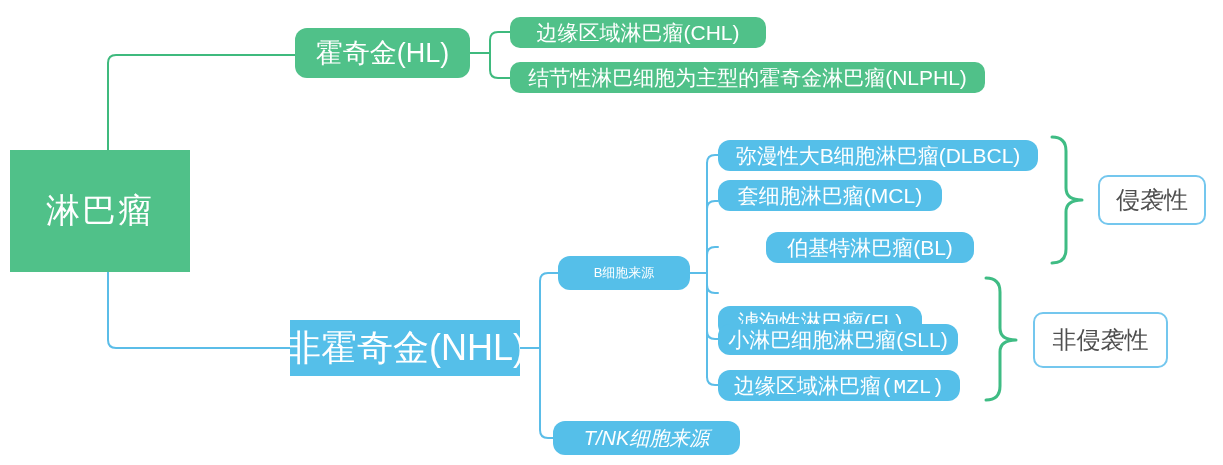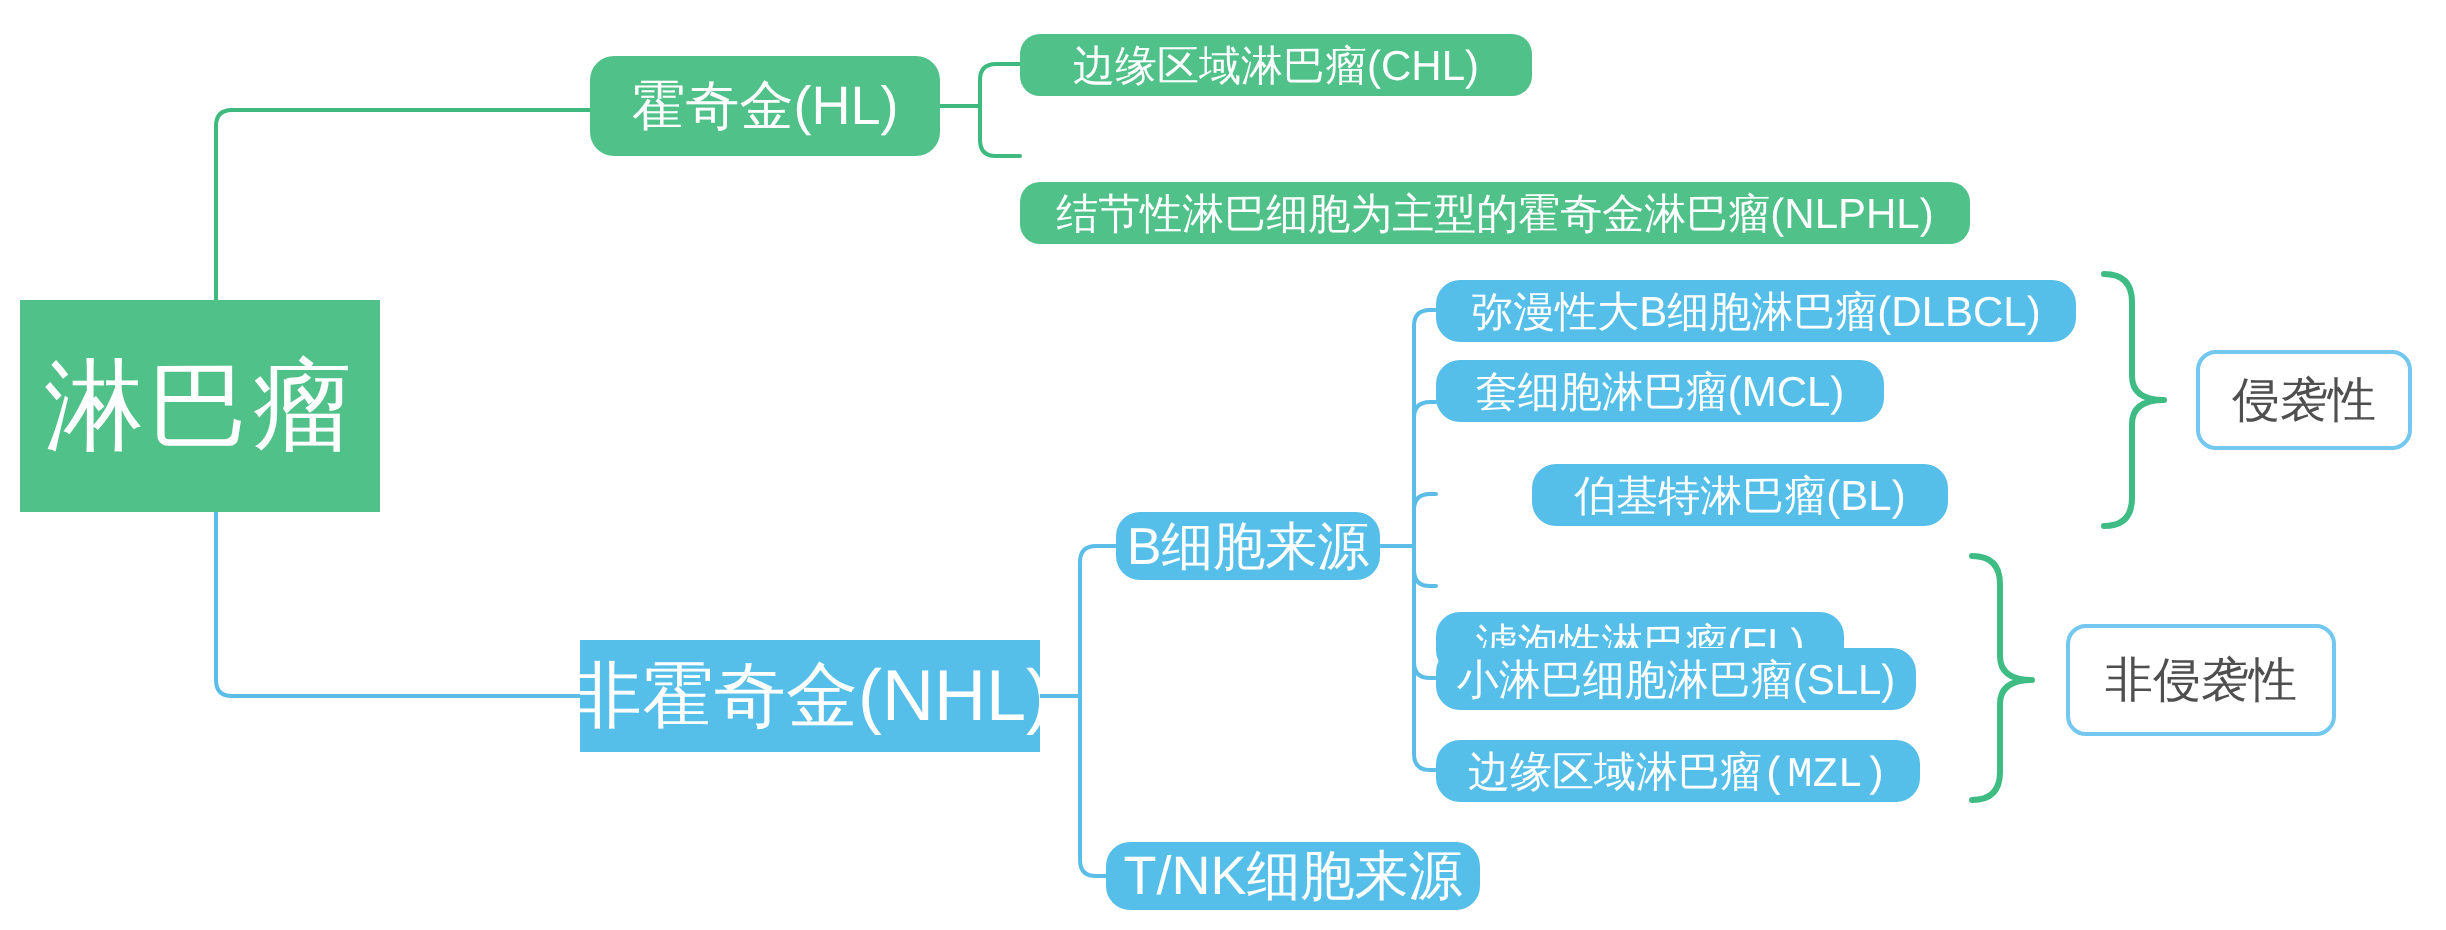--- a/index.html
+++ b/index.html
@@ -18,29 +18,29 @@
     color:#ffffff;
     white-space:nowrap;
     overflow:hidden;
     cursor:default;
   }
   .green{background:#50c189;}
   .blue{background:#55bfe9;}
   .rounded{border-radius:12px;}
   .rounded-sm{border-radius:10px;}
   
-  .n-root{left:10px;top:150px;width:180px;height:106px;font-size:50px;font-weight:500;letter-spacing:2px;}
+  .n-root{left:10px;top:150px;width:180px;height:122px;font-size:34px;font-weight:500;letter-spacing:2px;}
   
   .n-hl{left:295px;top:28px;width:175px;height:50px;font-size:27px;}
   .n-chl{left:510px;top:17px;width:256px;height:31px;font-size:21px;}
-  .n-nlphl{left:510px;top:62px;width:475px;height:31px;font-size:21px;margin-top:29px;}
+  .n-nlphl{left:510px;top:62px;width:475px;height:31px;font-size:21px;}
   
   .n-nhl{left:290px;top:320px;width:230px;height:56px;font-size:36px;}
-  .n-bcell{left:558px;top:256px;width:132px;height:34px;font-size:26px;}
-  .n-tnk{left:553px;top:421px;width:187px;height:34px;font-size:27px;}
+  .n-bcell{left:558px;top:256px;width:132px;height:34px;font-size:13px;}
+  .n-tnk{left:553px;top:421px;width:187px;height:34px;font-size:20px;font-style:italic;}
   
   .leaf{left:718px;height:31px;font-size:21px;padding:0 30px;}
   .leaf-0{top:140px;width:320px;}
   .leaf-1{top:180px;width:224px;}
   .leaf-2{top:232px;width:208px;margin-left:48px;}
   .leaf-3{top:278px;width:204px;margin-top:28px;}
   .leaf-4{top:324px;width:240px;}
   .leaf-5{top:370px;width:242px;font-family:Liberation Mono, monospace;}
   
   .annotation{

